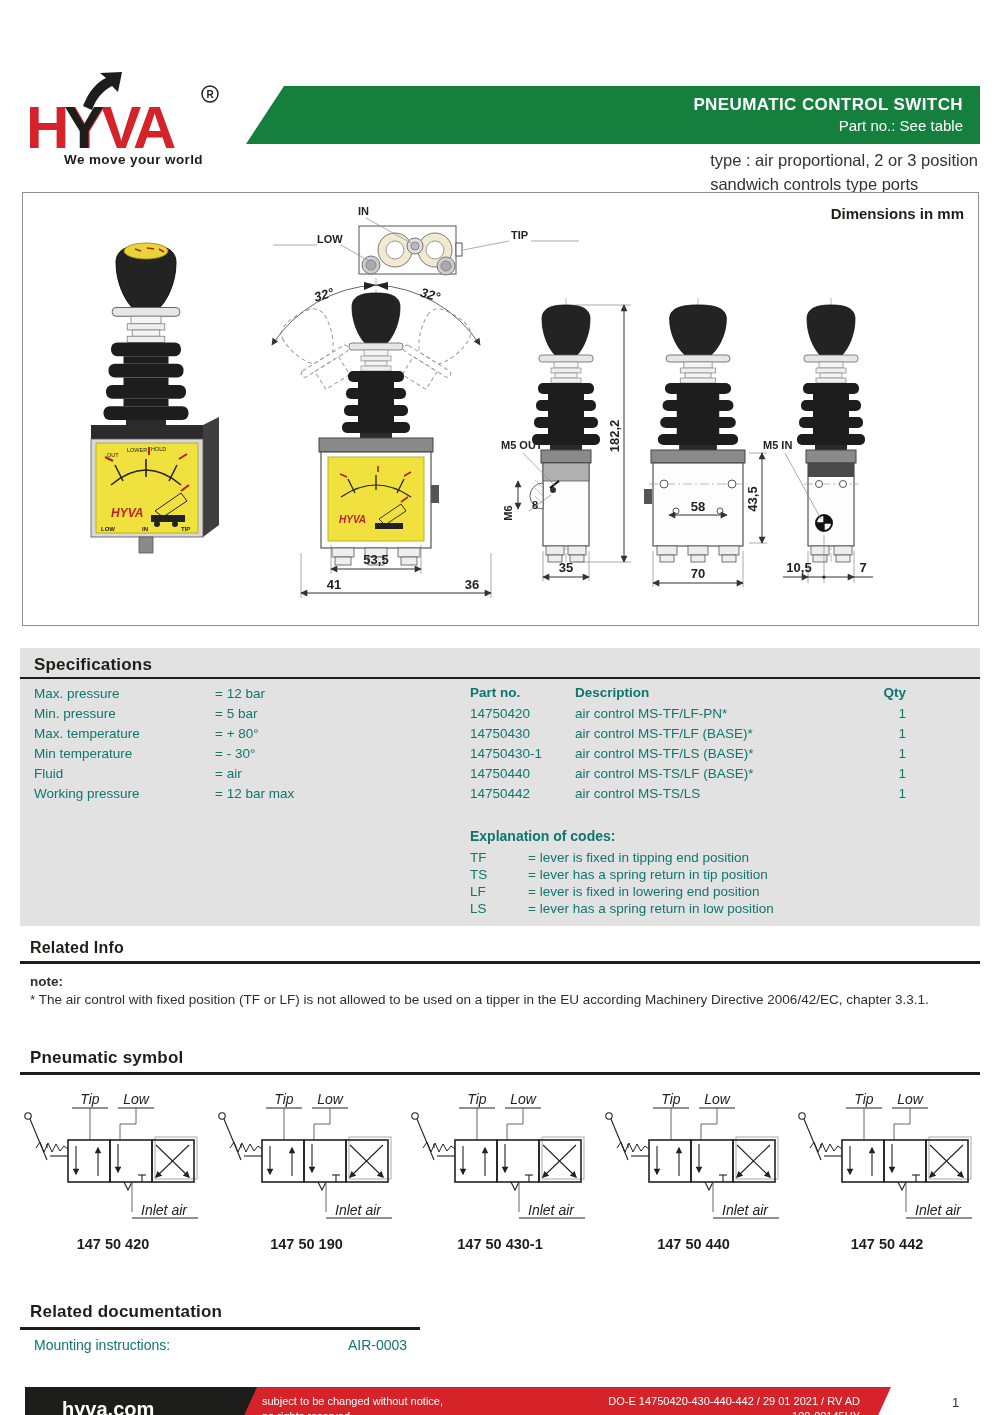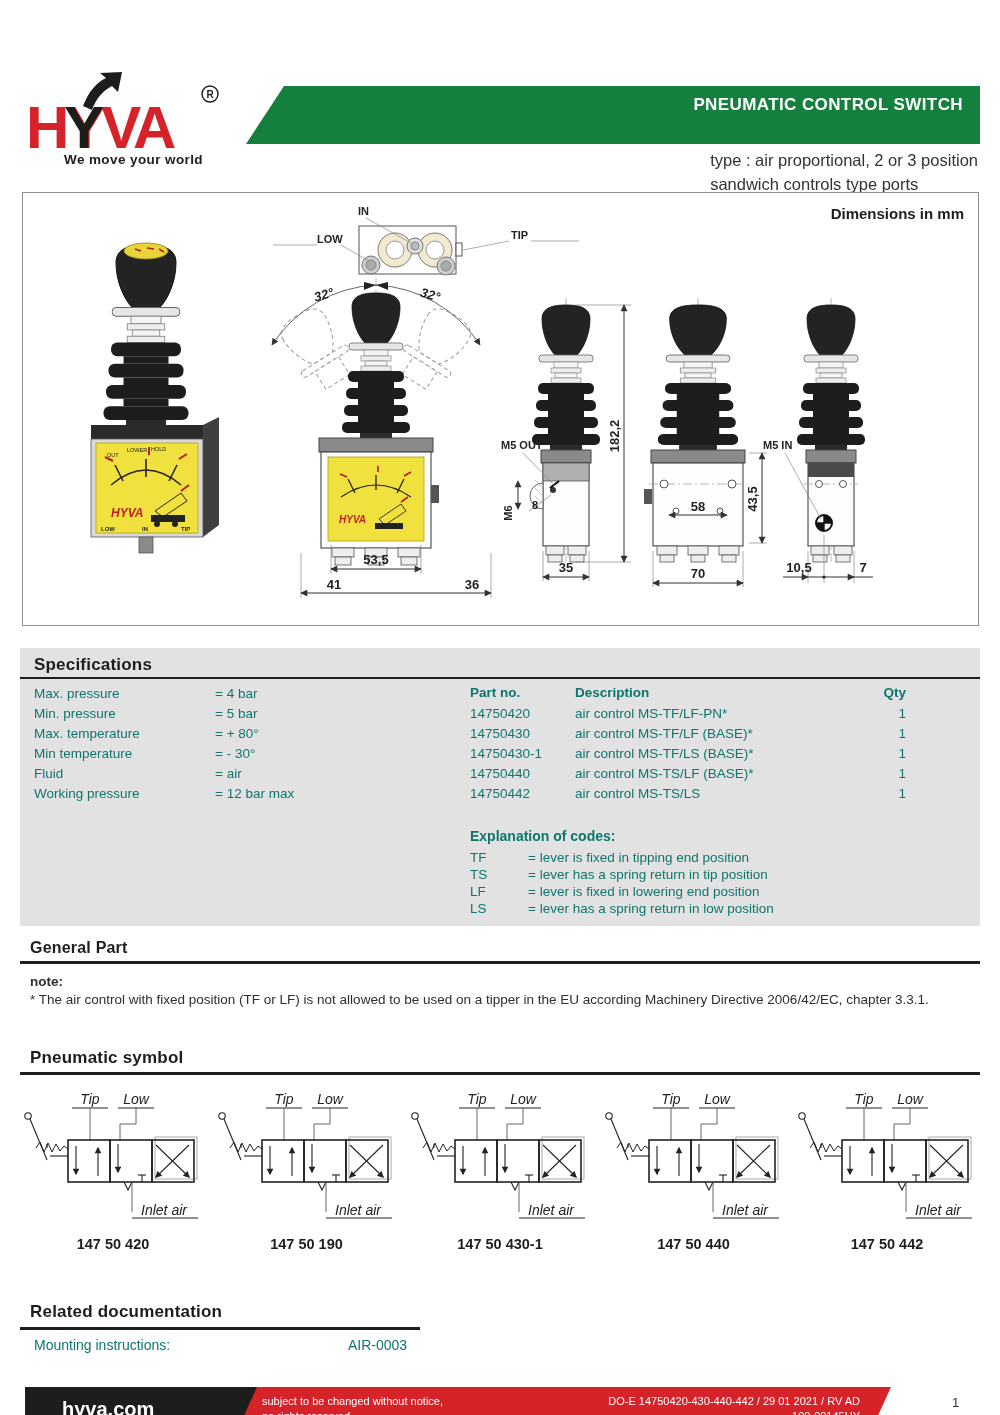--- a/index.html
+++ b/index.html
@@ -54,20 +54,21 @@
     <path d="M57,34 C63,19 71,10 80,6 L74,1 L96,0 L92,20 L86,14 C78,18 70,26 66,38 Z" fill="#1d1d1b"></path>
     <text x="0" y="76" font-size="60" font-weight="800" letter-spacing="-4" fill="#d6232a">HYVA</text>
     <text x="38" y="76" font-size="60" font-weight="800" fill="#1d1d1b">Y</text>
     <circle cx="184" cy="22" r="8" fill="none" stroke="#1d1d1b" stroke-width="1.4"></circle>
     <text x="184" y="26" font-size="10" font-weight="700" text-anchor="middle" fill="#1d1d1b">R</text>
   </svg>
   <div class="abs" style="left:64px;top:112px;font-size:13.5px;font-weight:700;letter-spacing:.4px;color:#1d1d1b">We move your world</div>
 
   <div class="abs banner" style="left:246px;top:46px;width:734px;height:58px">
     <div class="t1">PNEUMATIC CONTROL SWITCH</div>
+    <div class="t2">Part no.: See table</div>
   </div>
   <div class="abs typeLines" style="right:22px;top:109px">
     <div>type : air proportional, 2 or 3 position</div>
     <div>sandwich controls type ports</div>
   </div>
 
   <div class="abs drawBox" style="left:22px;top:152px;width:955px;height:432px">
     <svg class="abs" style="left:0;top:0" width="955" height="432" viewBox="0 0 955 432">
       <defs>
         <marker id="ar" viewBox="0 0 10 10" refX="9" refY="5" markerWidth="9" markerHeight="7" orient="auto-start-reverse">
@@ -321,21 +322,21 @@
       </g>
     </svg>
     <div class="abs dimNote" style="right:14px;top:12px">Dimensions in mm</div>
   </div>
 
   <div class="abs panel" style="left:20px;top:608px;width:960px;height:278px">
     <div class="abs secTitle" style="left:14px;top:7px">Specifications</div>
     <div class="abs rule" style="left:0;top:29px;width:960px;height:2px"></div>
 
     <div class="abs srow" style="left:14px;top:38px">Max. pressure</div>
-    <div class="abs srow" style="left:195px;top:38px">= 4 bar</div>
+    <div class="abs srow" style="left:195px;top:38px">= 12 bar</div>
     <div class="abs srow" style="left:14px;top:58px">Min. pressure</div>
     <div class="abs srow" style="left:195px;top:58px">= 5 bar</div>
     <div class="abs srow" style="left:14px;top:78px">Max. temperature</div>
     <div class="abs srow" style="left:195px;top:78px">= + 80°</div>
     <div class="abs srow" style="left:14px;top:98px">Min temperature</div>
     <div class="abs srow" style="left:195px;top:98px">= - 30°</div>
     <div class="abs srow" style="left:14px;top:118px">Fluid</div>
     <div class="abs srow" style="left:195px;top:118px">= air</div>
     <div class="abs srow" style="left:14px;top:138px">Working pressure</div>
     <div class="abs srow" style="left:195px;top:138px">= 12 bar max</div>
@@ -364,21 +365,21 @@
     <div class="abs srow" style="left:450px;top:202px">TF</div>
     <div class="abs srow" style="left:508px;top:202px">= lever is fixed in tipping end position</div>
     <div class="abs srow" style="left:450px;top:219px">TS</div>
     <div class="abs srow" style="left:508px;top:219px">= lever has a spring return in tip position</div>
     <div class="abs srow" style="left:450px;top:236px">LF</div>
     <div class="abs srow" style="left:508px;top:236px">= lever is fixed in lowering end position</div>
     <div class="abs srow" style="left:450px;top:253px">LS</div>
     <div class="abs srow" style="left:508px;top:253px">= lever has a spring return in low position</div>
   </div>
 
-  <div class="abs secTitle" style="left:30px;top:899px;font-size:16px">General Part</div>
+  <div class="abs secTitle" style="left:30px;top:899px;font-size:16px">Related Info</div>
   <div class="abs rule" style="left:20px;top:921px;width:960px;height:3px"></div>
   <div class="abs note b" style="left:30px;top:932px">note:</div>
   <div class="abs note" style="left:30px;top:950px;width:945px">* The air control with fixed position (TF or LF) is not allowed to be used on a tipper in the EU according Machinery Directive 2006/42/EC, chapter 3.3.1.</div>
 
   <div class="abs secTitle" style="left:30px;top:1008px">Pneumatic symbol</div>
   <div class="abs rule" style="left:20px;top:1032px;width:960px;height:3px"></div>
 
   <div class="abs symRow" style="left:20px;top:1048px;width:960px">
     <div class="sym">
       <svg width="186" height="138" viewBox="0 0 186 138">

